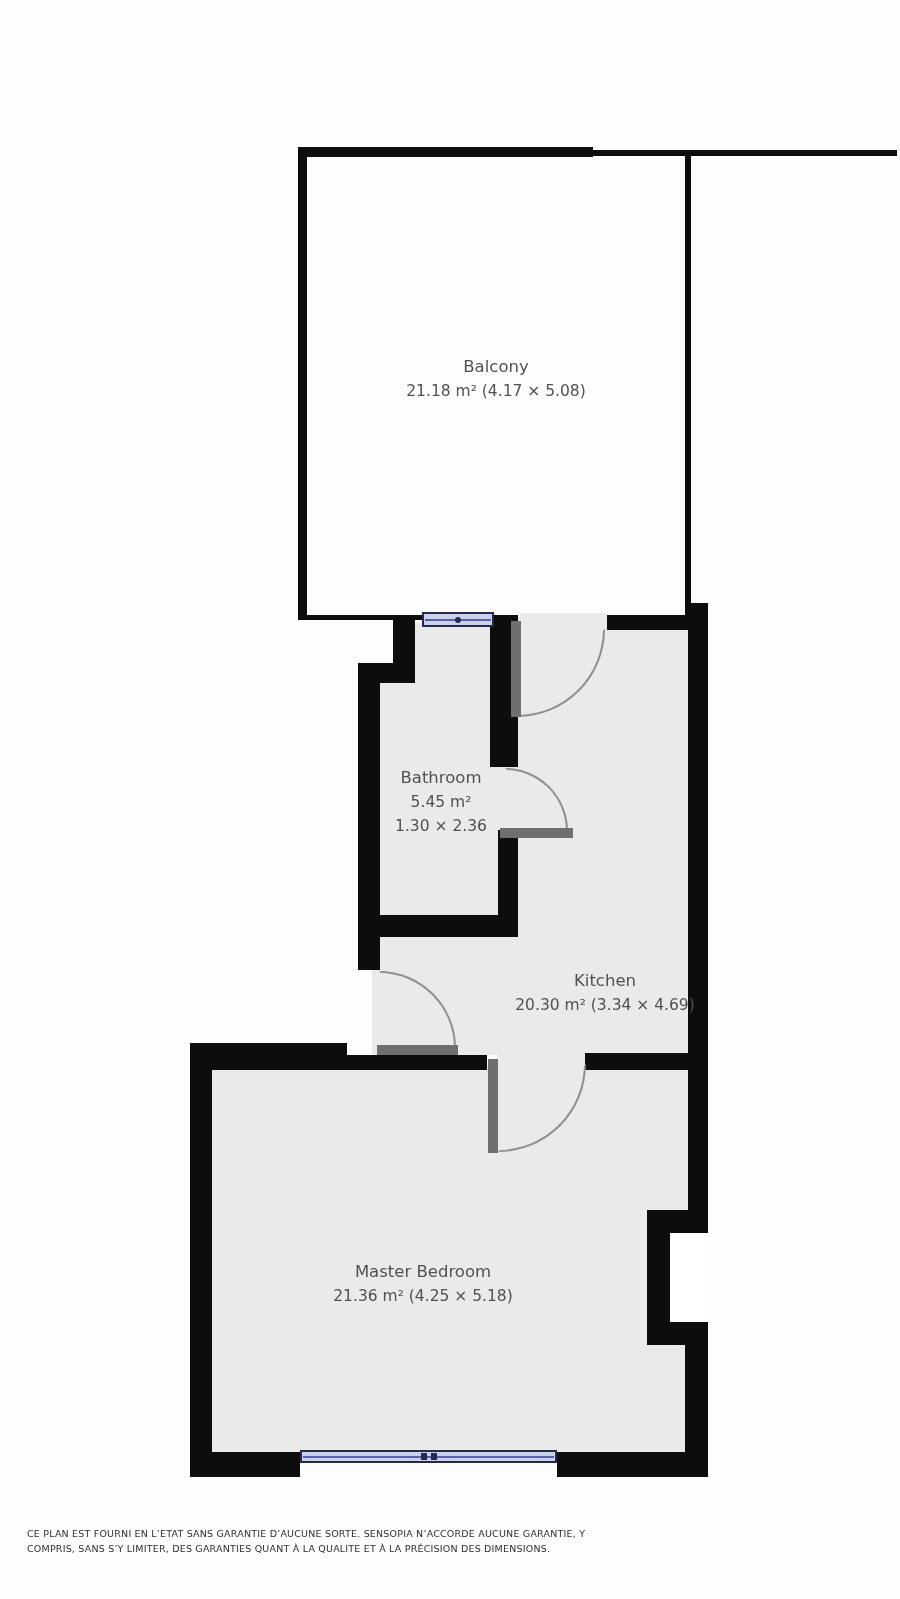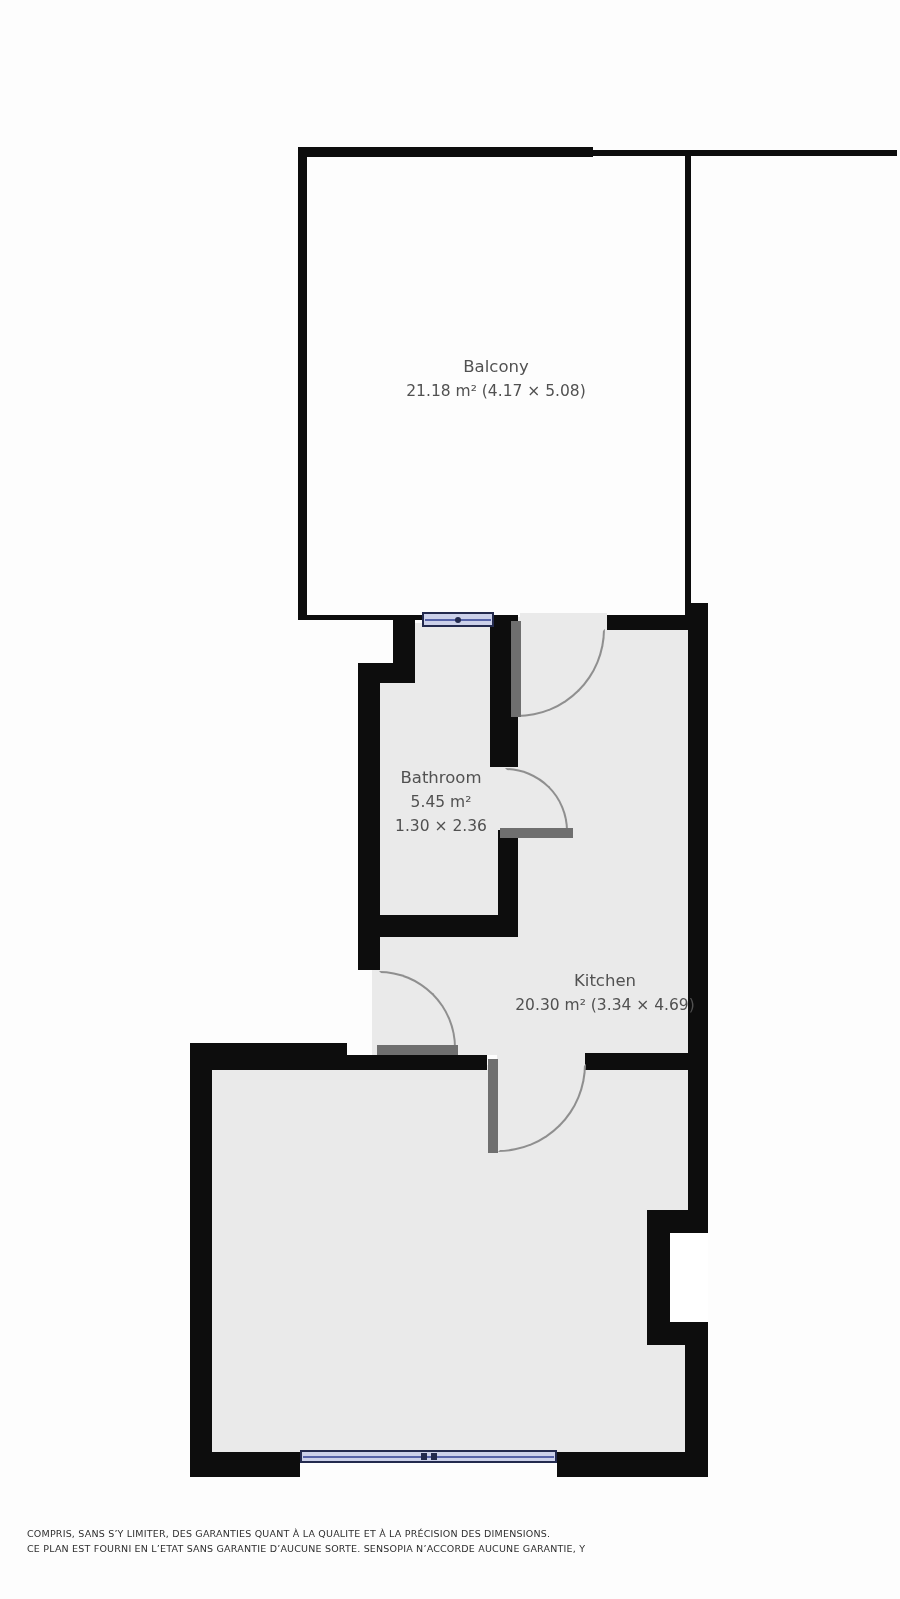--- a/index.html
+++ b/index.html
@@ -100,19 +100,23 @@
     <div class="rname">Bathroom</div>
     <div class="rdims">5.45 m²</div>
     <div class="rdims">1.30 × 2.36</div>
   </div>
 
   <div class="label" style="left:573px;top:969px;margin-left:32px;">
     <div class="rname">Kitchen</div>
     <div class="rdims">20.30 m² (3.34 × 4.69)</div>
   </div>
 
+  <div class="label" style="left:423px;top:1260px;">
+    <div class="rname">Master Bedroom</div>
+    <div class="rdims">21.36 m² (4.25 × 5.18)</div>
+  </div>
 
   <div class="footer">
+    <div>CE PLAN EST FOURNI EN L’ETAT SANS GARANTIE D’AUCUNE SORTE. SENSOPIA N’ACCORDE AUCUNE GARANTIE, Y</div>
     <div>COMPRIS, SANS S’Y LIMITER, DES GARANTIES QUANT À LA QUALITE ET À LA PRÉCISION DES DIMENSIONS.</div>
-    <div>CE PLAN EST FOURNI EN L’ETAT SANS GARANTIE D’AUCUNE SORTE. SENSOPIA N’ACCORDE AUCUNE GARANTIE, Y</div>
   </div>
 
 </div>
 
 </body></html>

